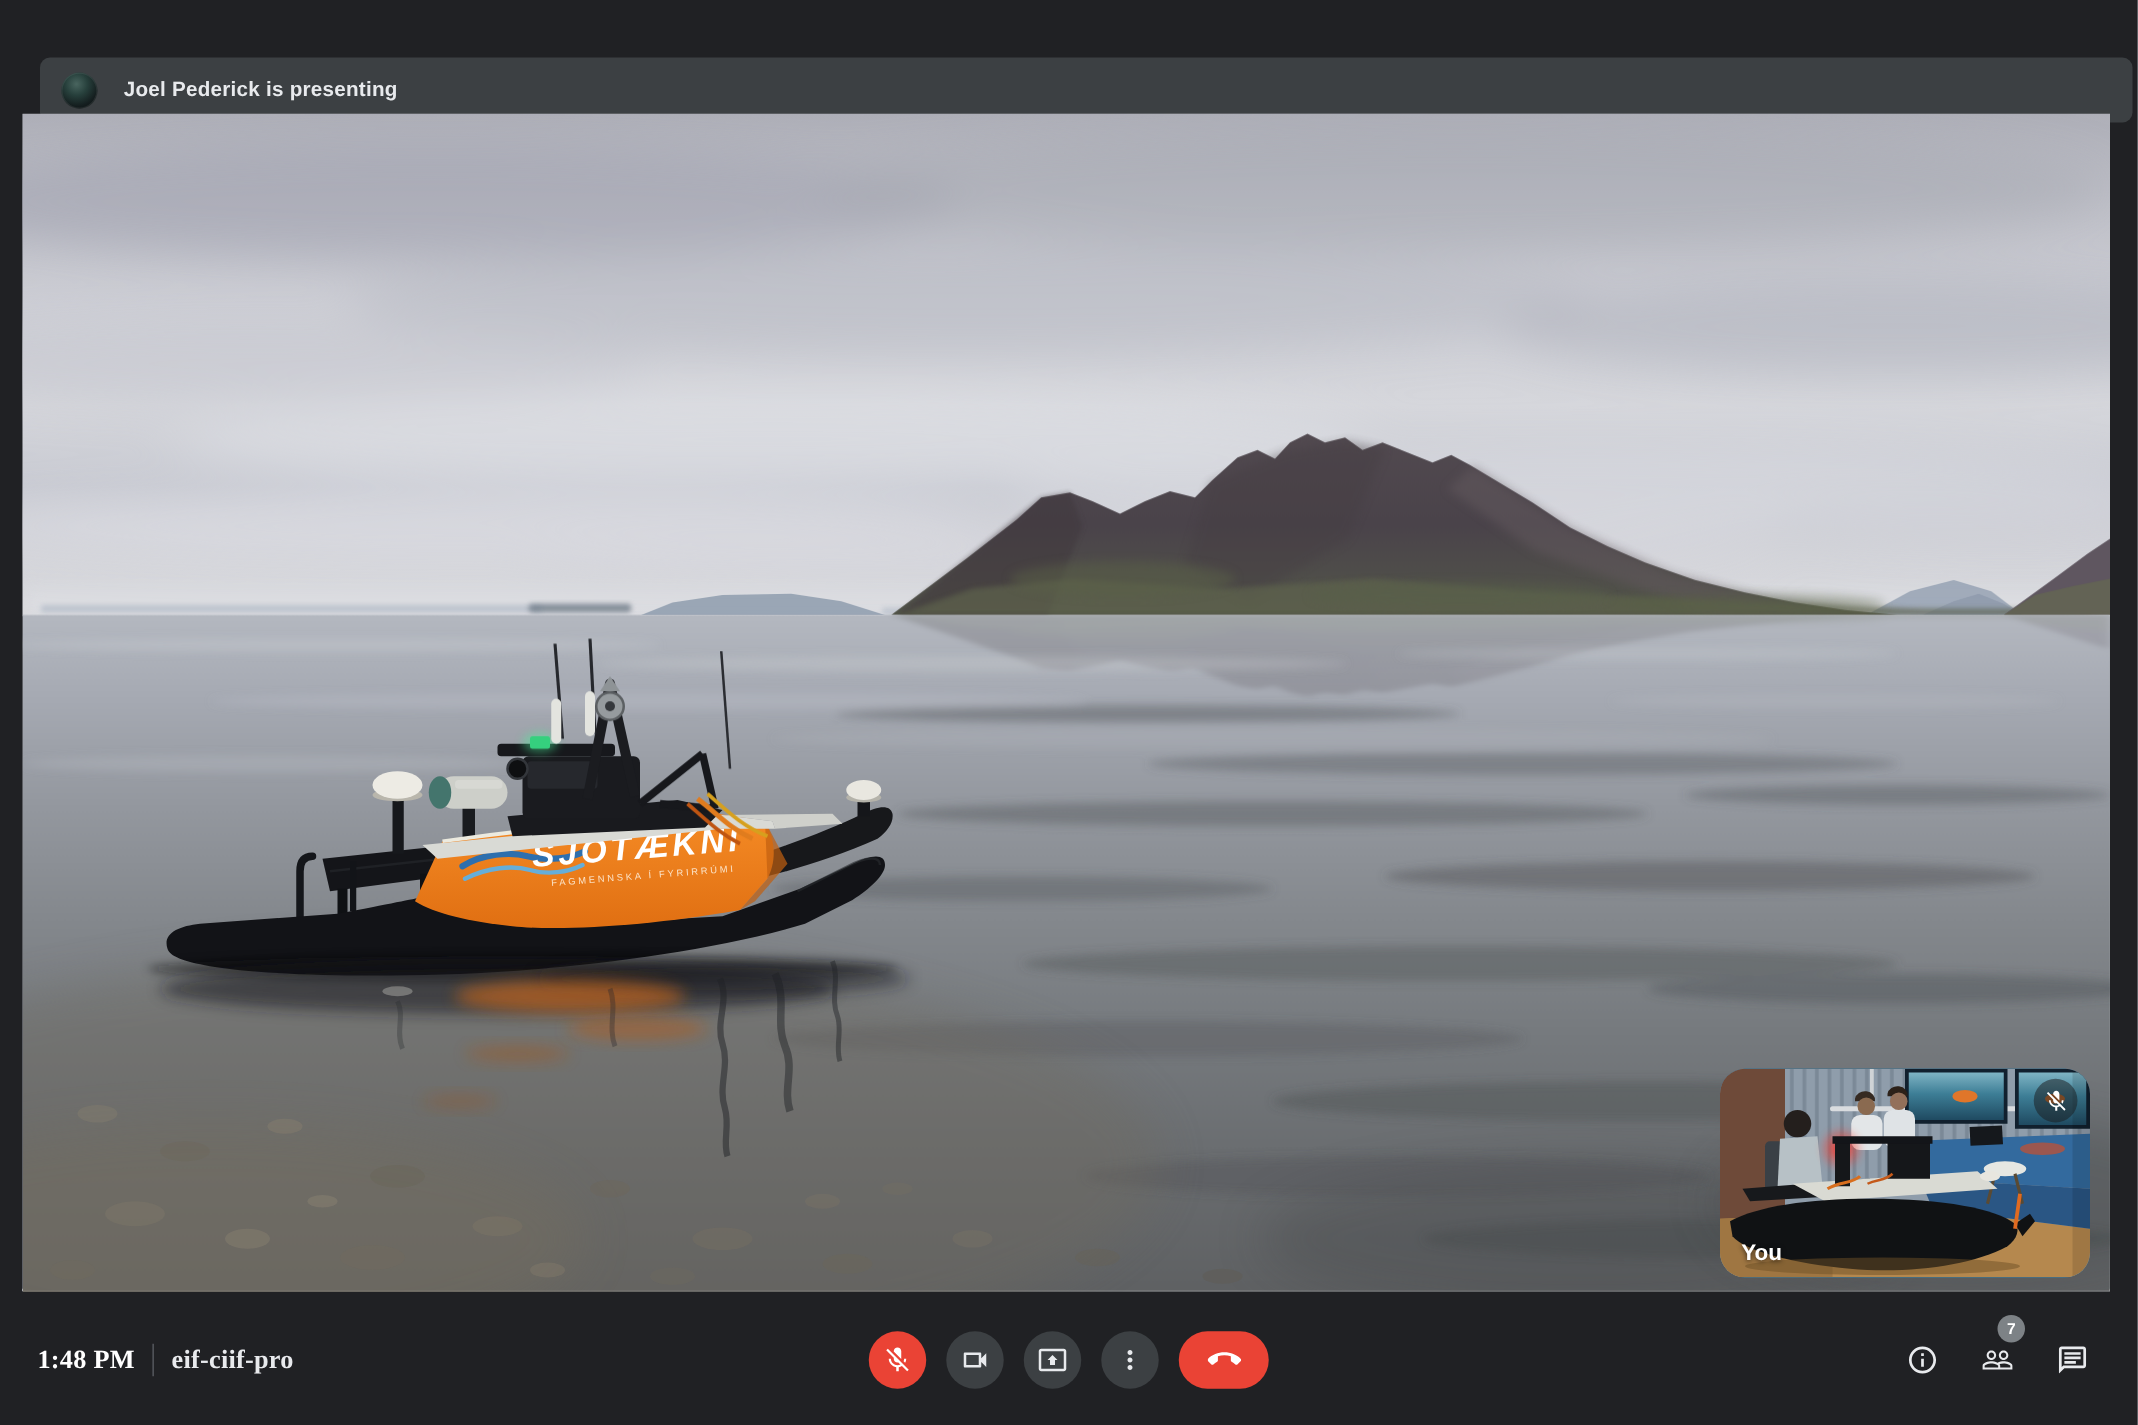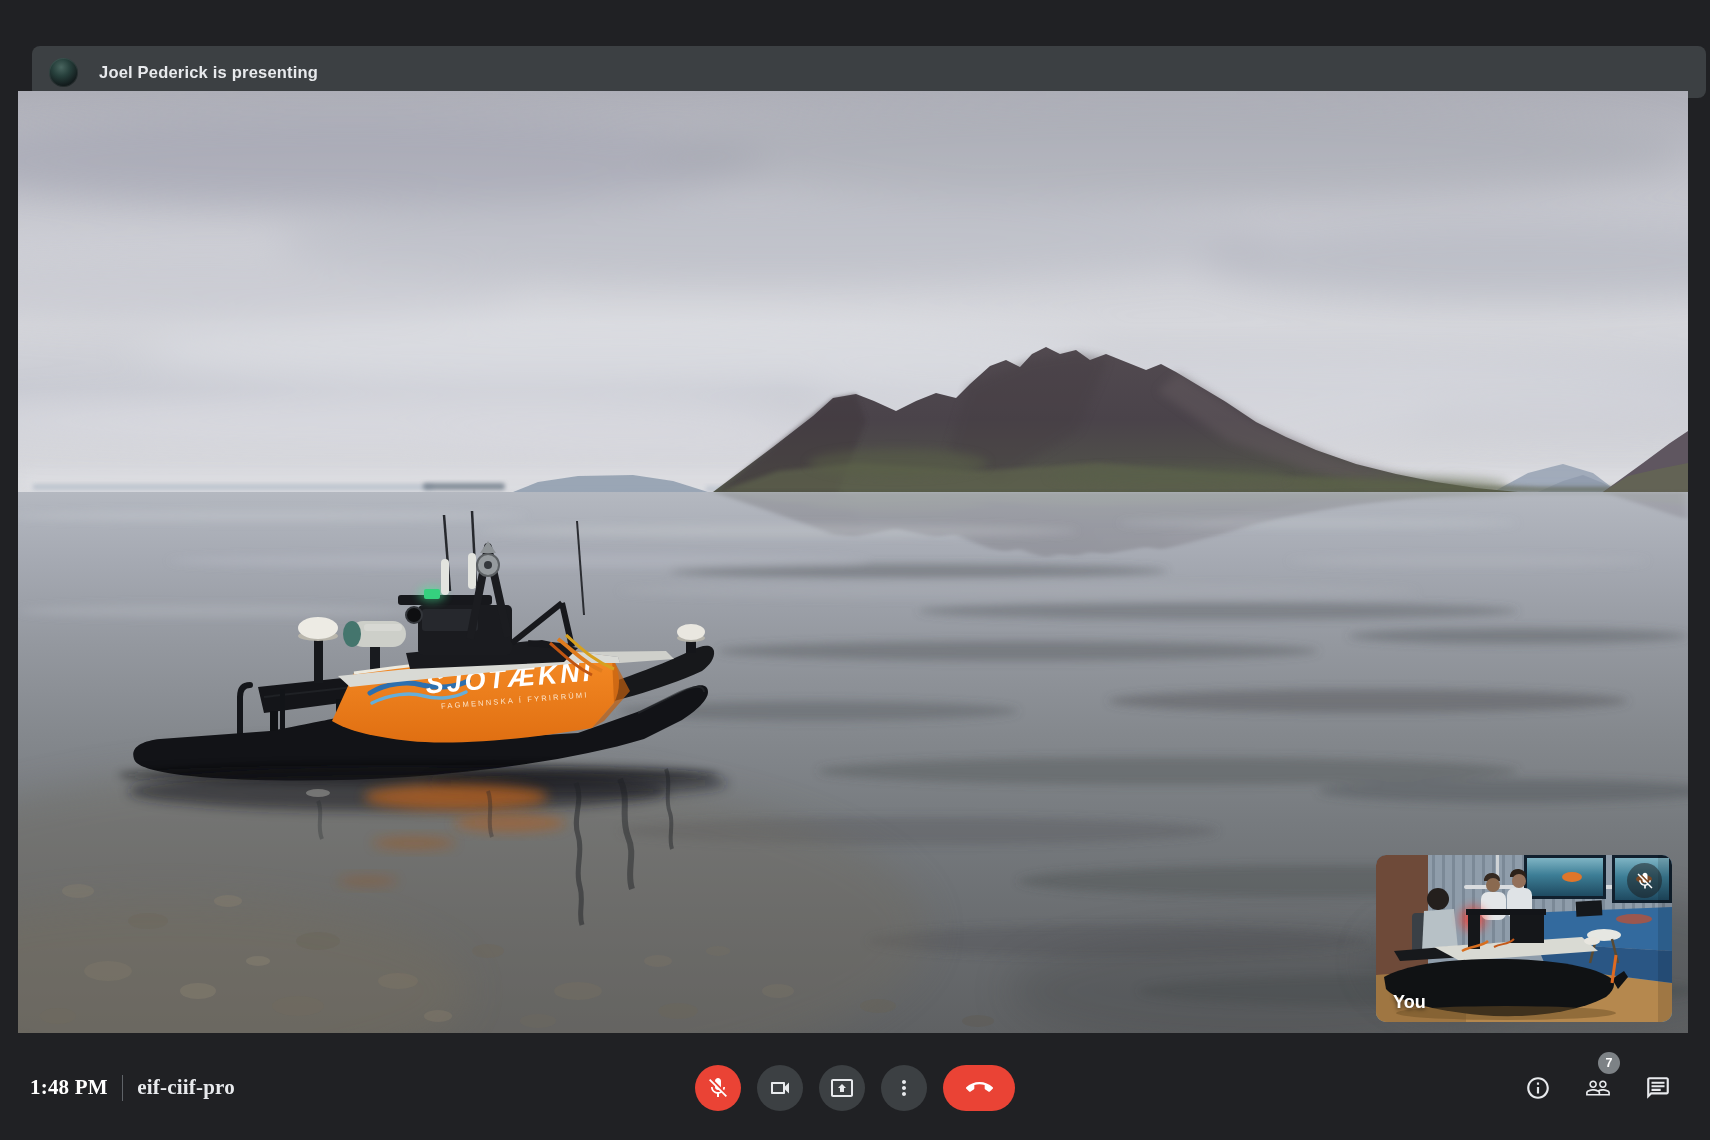--- a/index.html
+++ b/index.html
@@ -17,21 +17,21 @@
     background:radial-gradient(circle at 42% 32%, #49655f 0%, #27403c 34%, #141d1e 68%, #0a0c0d 100%);
     box-shadow:inset 0 0 0 1px rgba(255,255,255,.08);}
   .banner-text{margin-left:21px;color:var(--icon-white);font-size:16.5px;font-weight:700;letter-spacing:.2px;}
 
   
   .stage{position:absolute;left:18px;top:91px;width:1670px;height:942px;
     border-bottom:2px solid #f1f3f4;background:#9a9ea4;}
   .stage svg.scene{display:block;width:1670px;height:942px;}
 
   
-  .self-view{position:absolute;left:1358px;top:764px;width:296px;height:167px;border-radius:10px;
+  .self-view{position:absolute;left:1358px;top:764px;width:296px;height:167px;border-radius:20px;
     overflow:hidden;background:#0369a1;cursor:pointer;}
   .self-view svg{display:block;width:296px;height:167px;}
   .you-label{position:absolute;left:17px;bottom:9px;color:#fff;font-size:18px;font-weight:700;
     text-shadow:0 1px 4px rgba(0,0,0,.75);}
   .sv-mic{position:absolute;top:8px;right:10px;width:35px;height:35px;border-radius:50%;
     background:rgba(26,28,30,.52);display:flex;align-items:center;justify-content:center;}
   .sv-mic svg{width:20px;height:20px;fill:#fff;}
 
   
   .bottom-bar{position:absolute;left:0;bottom:0;width:1710px;height:105px;}

